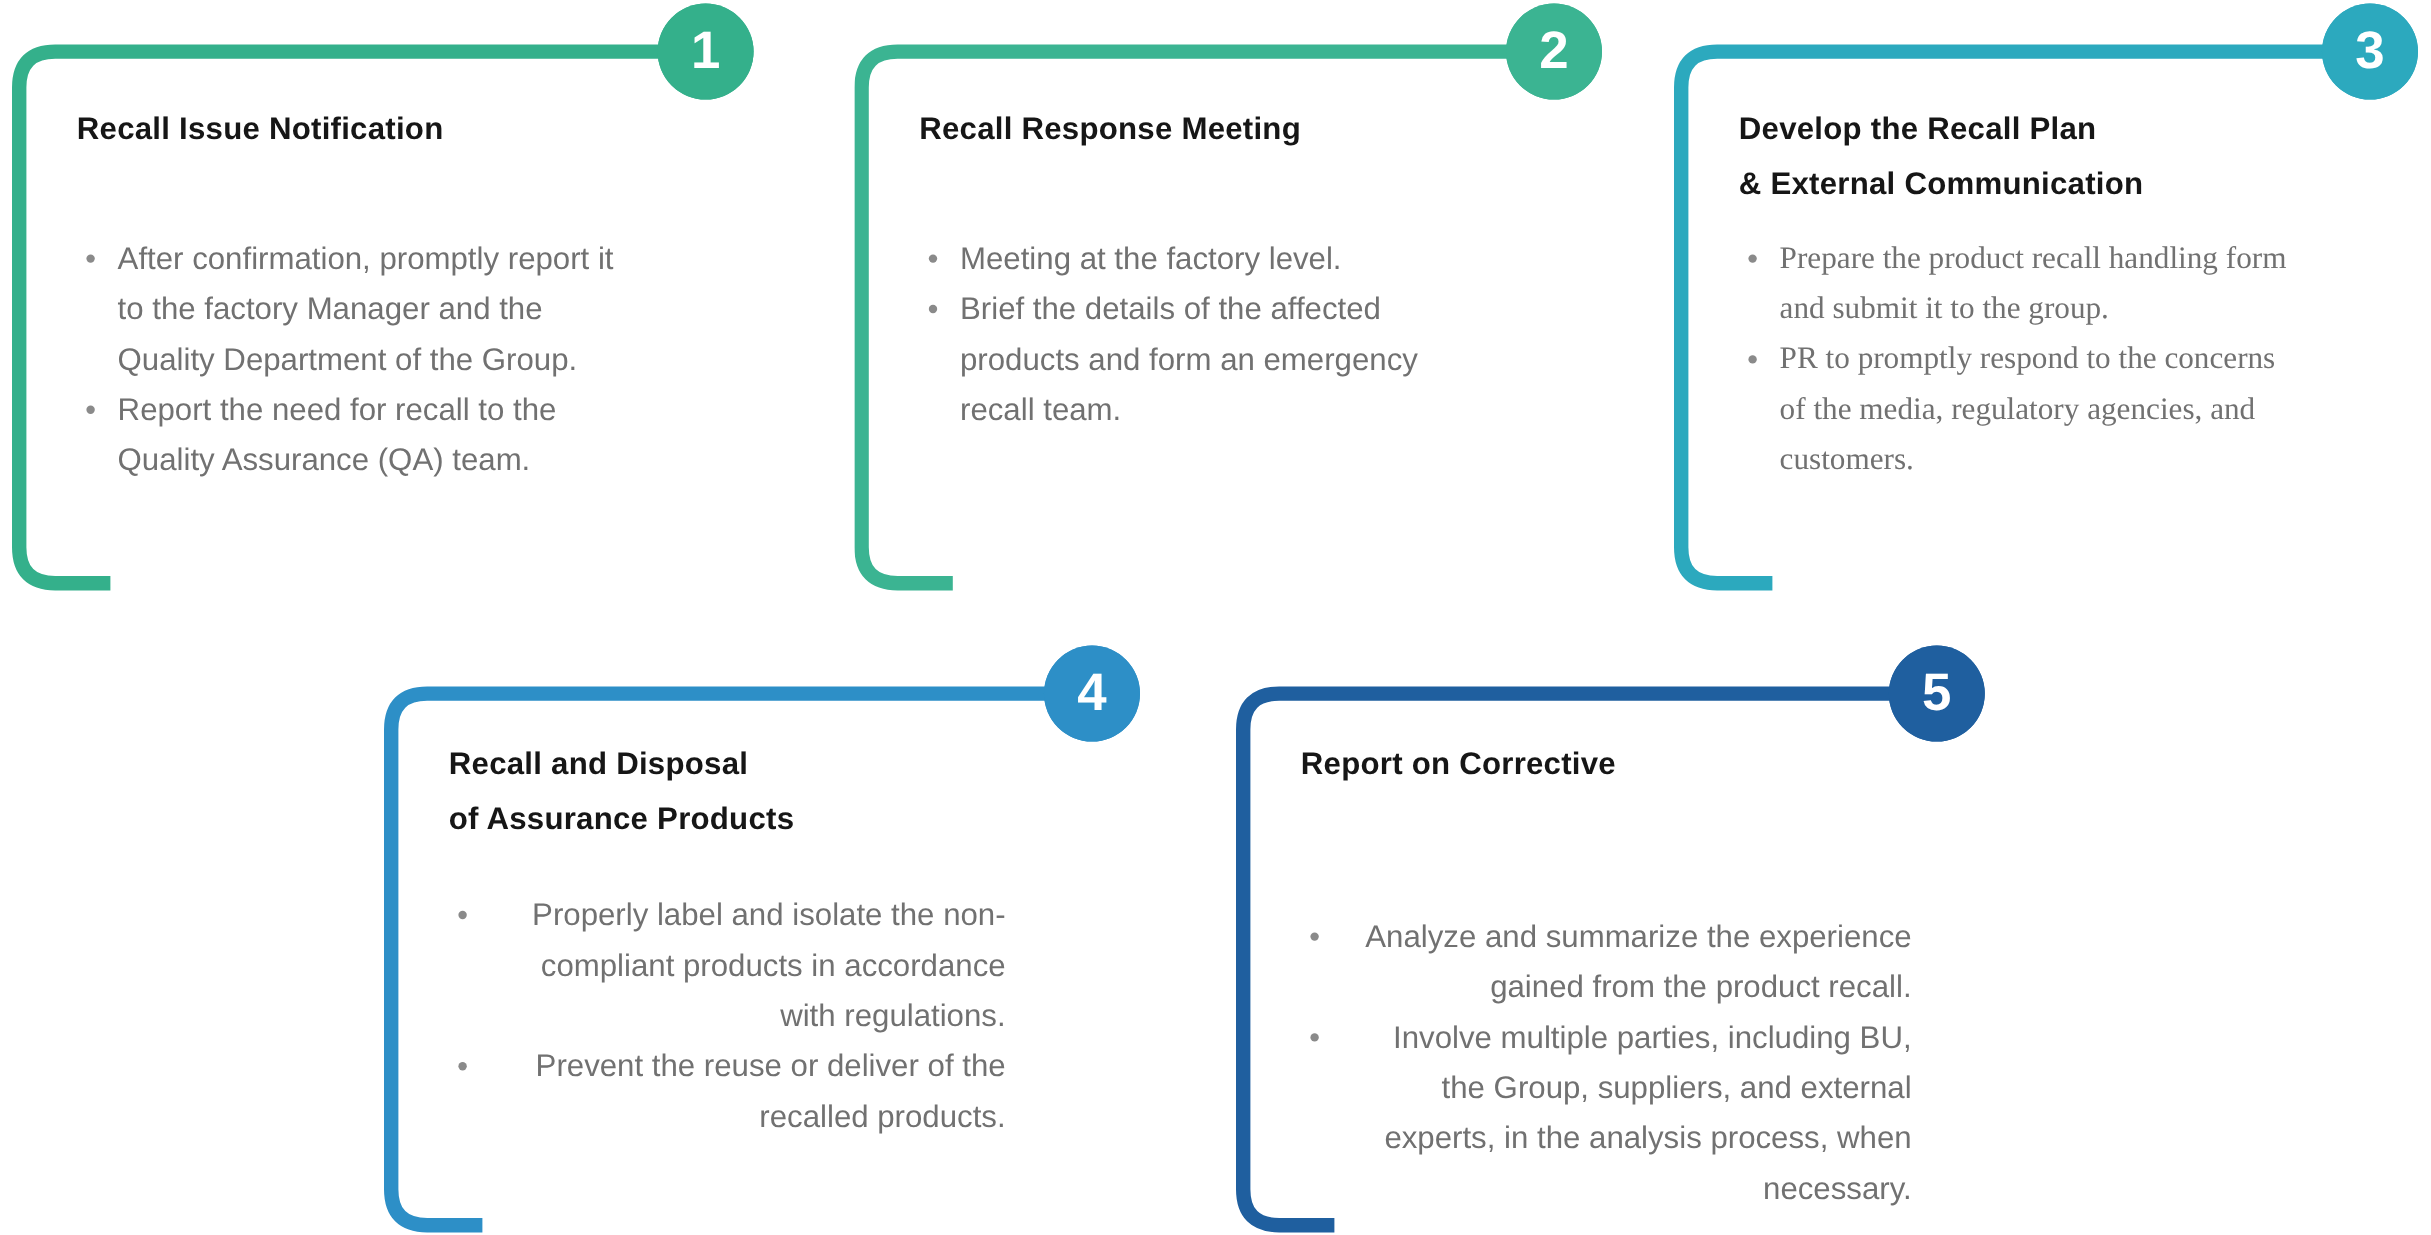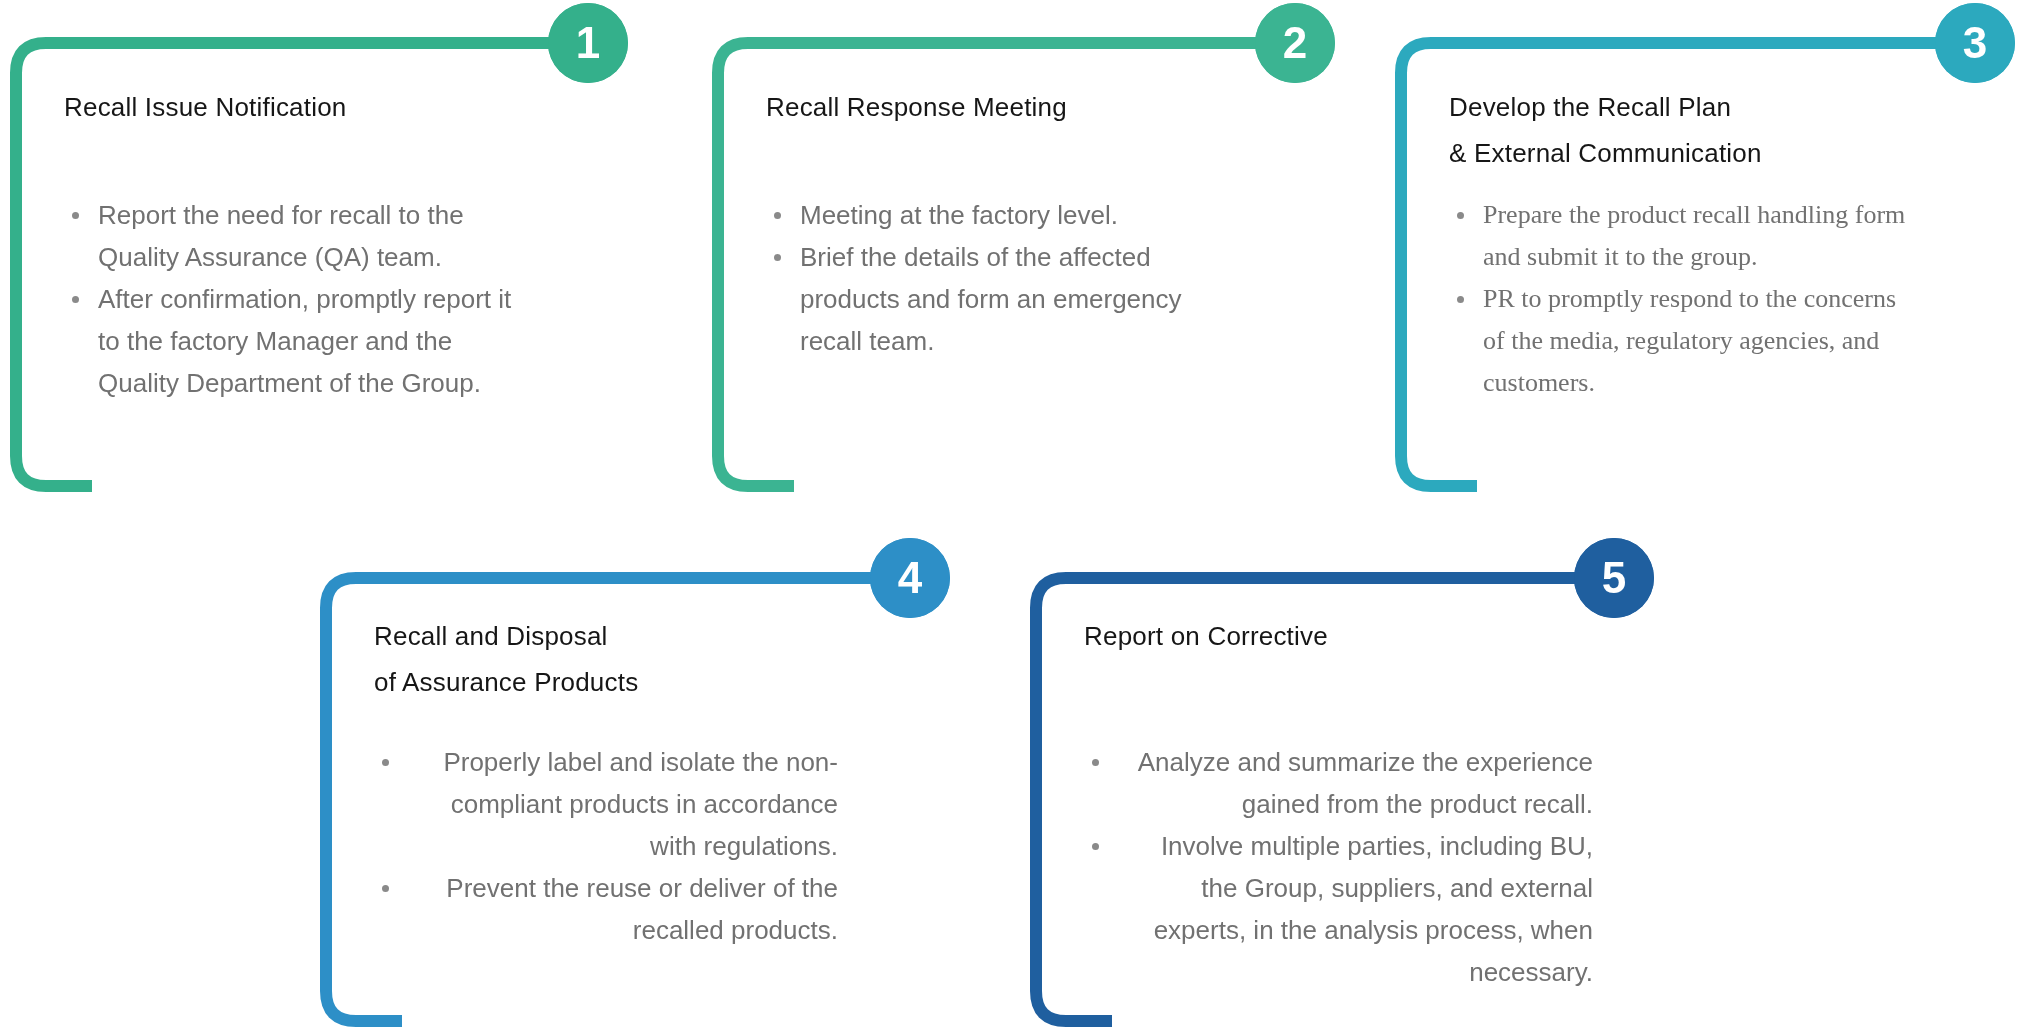--- a/index.html
+++ b/index.html
@@ -16,21 +16,21 @@
     position:absolute;top:3px;width:80px;height:80px;border-radius:50%;
     background:currentColor;display:flex;align-items:center;justify-content:center;
     z-index:2;
   }
   .badge span{
     color:#ffffff;font-size:44px;font-weight:700;line-height:1;
     font-family:"Liberation Sans", sans-serif;
   }
 
   .title{
-    position:absolute;left:54px;color:#161616;font-size:26px;font-weight:400;
+    position:absolute;left:54px;color:#161616;font-size:26px;font-weight:700;
     line-height:46px;letter-spacing:0.2px;white-space:nowrap;
   }
   .row1 .title{top:84px;}
   .row2 .title{top:78px;}
 
   .bullets{
     position:absolute;left:58px;margin:0;padding:0;list-style:none;
     color:#717171;font-size:26px;line-height:42px;
   }
   .row1 .bullets{top:194px;}
@@ -52,22 +52,22 @@
       <path d="M 82 486 L 36 486 Q 6 486 6 456 L 6 73 Q 6 43 36 43 L 578 43" fill="none" stroke="currentColor" stroke-width="12" stroke-linecap="butt"></path>
       <circle cx="578" cy="43" r="40" fill="currentColor"></circle>
     </svg>
     <div class="badge" style="left:538px;">
       <span>1</span>
     </div>
     <div class="title">
       <div>Recall Issue Notification</div>
     </div>
     <ul class="bullets" style="width:450px;">
+      <li><span>After confirmation, promptly report it to the factory Manager and the Quality Department of the Group.</span></li>
       <li><span>Report the need for recall to the Quality Assurance (QA) team.</span></li>
-      <li><span>After confirmation, promptly report it to the factory Manager and the Quality Department of the Group.</span></li>
     </ul>
   </div>
 
   <div class="card row1" style="left: 712px; width: 627px; color: rgb(59, 180, 146);">
     <svg class="bracket" width="627" height="494" viewBox="0 0 627 494">
       <path d="M 82 486 L 36 486 Q 6 486 6 456 L 6 73 Q 6 43 36 43 L 583 43" fill="none" stroke="currentColor" stroke-width="12" stroke-linecap="butt"></path>
       <circle cx="583" cy="43" r="40" fill="currentColor"></circle>
     </svg>
     <div class="badge" style="left:543px;">
       <span>2</span>
@@ -121,19 +121,19 @@
     <svg class="bracket" width="628" height="494" viewBox="0 0 628 494">
       <path d="M 82 486 L 36 486 Q 6 486 6 456 L 6 73 Q 6 43 36 43 L 584 43" fill="none" stroke="currentColor" stroke-width="12" stroke-linecap="butt"></path>
       <circle cx="584" cy="43" r="40" fill="currentColor"></circle>
     </svg>
     <div class="badge" style="left:544px;">
       <span>5</span>
     </div>
     <div class="title">
       <div>Report on Corrective</div>
     </div>
-    <ul class="bullets" style="width:505px;">
+    <ul class="bullets" style="width:505px;margin-top:18px;">
       <li><span>Analyze and summarize the experience gained from the product recall.</span></li>
       <li><span>Involve multiple parties, including BU, the Group, suppliers, and external experts, in the analysis process, when necessary.</span></li>
     </ul>
   </div>
 
 </div>
 
 </body></html>

